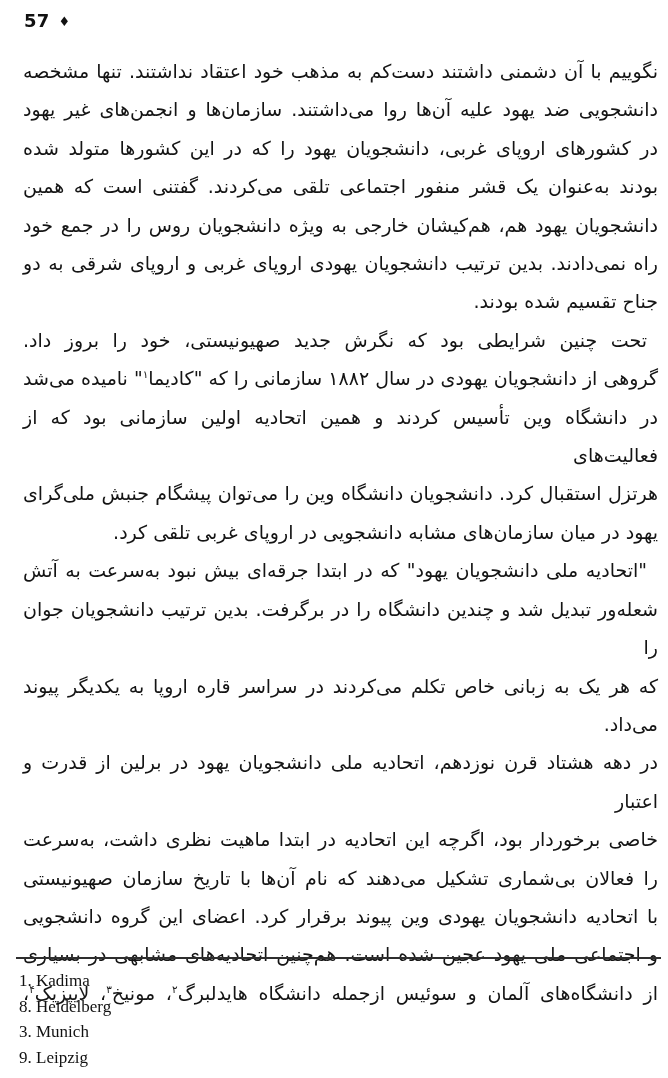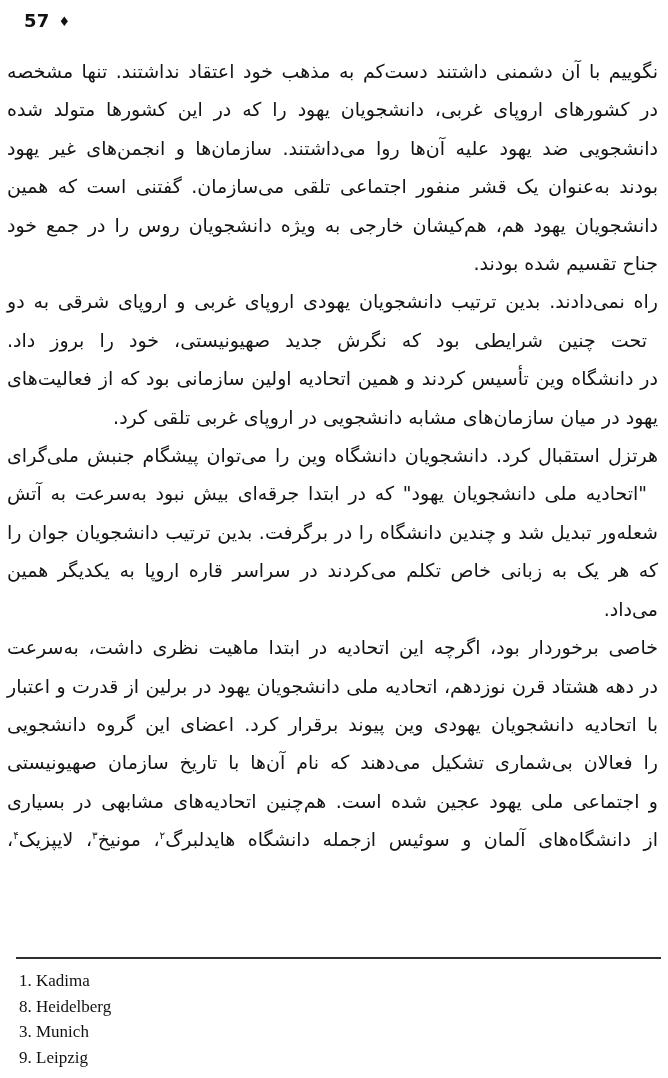--- a/index.html
+++ b/index.html
@@ -33,21 +33,21 @@
   .running-head .diamond {
     font-size: 13px;
     line-height: 1;
     position: relative;
     top: 1px;
   }
 
   
   .body-text {
     position: absolute;
-    top: 52px; right: 10px; left: 7px;
+    top: 52px; right: 10px; left: 23px;
     direction: rtl;
     font-size: 19px;
     line-height: 38.4px;
     color: #141414;
     text-rendering: optimizeLegibility;
   }
   .line {
     text-align: justify;
     text-align-last: justify;
     min-height: 38.4px;
@@ -82,37 +82,38 @@
 
 <div class="page">
 
   <div class="running-head">
     <span class="diamond">♦</span>
     <span>57</span>
   </div>
 
   <div class="body-text">
       <div class="line">نگوییم با آن دشمنی داشتند دست‌کم به مذهب خود اعتقاد نداشتند. تنها مشخصه</div>
+      <div class="line">دانشجویی ضد یهود علیه آن‌ها روا می‌داشتند. سازمان‌ها و انجمن‌های غیر یهود</div>
       <div class="line">در کشورهای اروپای غربی، دانشجویان یهود را که در این کشورها متولد شده</div>
-      <div class="line">دانشجویی ضد یهود علیه آن‌ها روا می‌داشتند. سازمان‌ها و انجمن‌های غیر یهود</div>
-      <div class="line">بودند به‌عنوان یک قشر منفور اجتماعی تلقی می‌سازمان. گفتنی است که همین</div>
+      <div class="line">بودند به‌عنوان یک قشر منفور اجتماعی تلقی می‌کردند. گفتنی است که همین</div>
       <div class="line">دانشجویان یهود هم، هم‌کیشان خارجی به ویژه دانشجویان روس را در جمع خود</div>
+      <div class="line">راه نمی‌دادند. بدین ترتیب دانشجویان یهودی اروپای غربی و اروپای شرقی به دو</div>
       <div class="line para-end">جناح تقسیم شده بودند.</div>
-      <div class="line">راه نمی‌دادند. بدین ترتیب دانشجویان یهودی اروپای غربی و اروپای شرقی به دو</div>
       <div class="line indent">تحت چنین شرایطی بود که نگرش جدید صهیونیستی، خود را بروز داد.</div>
+      <div class="line">گروهی از دانشجویان یهودی در سال ۱۸۸۲ سازمانی را که "کادیما<sup>۱</sup>" نامیده می‌شد</div>
       <div class="line">در دانشگاه وین تأسیس کردند و همین اتحادیه اولین سازمانی بود که از فعالیت‌های</div>
+      <div class="line">هرتزل استقبال کرد. دانشجویان دانشگاه وین را می‌توان پیشگام جنبش ملی‌گرای</div>
       <div class="line para-end">یهود در میان سازمان‌های مشابه دانشجویی در اروپای غربی تلقی کرد.</div>
-      <div class="line">هرتزل استقبال کرد. دانشجویان دانشگاه وین را می‌توان پیشگام جنبش ملی‌گرای</div>
       <div class="line indent">"اتحادیه ملی دانشجویان یهود" که در ابتدا جرقه‌ای بیش نبود به‌سرعت به آتش</div>
       <div class="line">شعله‌ور تبدیل شد و چندین دانشگاه را در برگرفت. بدین ترتیب دانشجویان جوان را</div>
-      <div class="line">که هر یک به زبانی خاص تکلم می‌کردند در سراسر قاره اروپا به یکدیگر همین می‌داد.</div>
+      <div class="line">که هر یک به زبانی خاص تکلم می‌کردند در سراسر قاره اروپا به یکدیگر پیوند می‌داد.</div>
+      <div class="line">در دهه هشتاد قرن نوزدهم، اتحادیه ملی دانشجویان یهود در برلین از قدرت و اعتبار</div>
       <div class="line">خاصی برخوردار بود، اگرچه این اتحادیه در ابتدا ماهیت نظری داشت، به‌سرعت</div>
-      <div class="line">در دهه هشتاد قرن نوزدهم، اتحادیه ملی دانشجویان یهود در برلین از قدرت و اعتبار</div>
+      <div class="line">را فعالان بی‌شماری تشکیل می‌دهند که نام آن‌ها با تاریخ سازمان صهیونیستی</div>
       <div class="line">با اتحادیه دانشجویان یهودی وین پیوند برقرار کرد. اعضای این گروه دانشجویی</div>
-      <div class="line">را فعالان بی‌شماری تشکیل می‌دهند که نام آن‌ها با تاریخ سازمان صهیونیستی</div>
       <div class="line">و اجتماعی ملی یهود عجین شده است. هم‌چنین اتحادیه‌های مشابهی در بسیاری</div>
       <div class="line">از دانشگاه‌های آلمان و سوئیس ازجمله دانشگاه هایدلبرگ<sup>۲</sup>، مونیخ<sup>۳</sup>، لایپزیک<sup>۴</sup>،</div>
     </div>
 
   <div class="footnote-sep"></div>
 
   <div class="footnotes">
       <div class="footnote">1. Kadima</div>
       <div class="footnote">8. Heidelberg</div>
       <div class="footnote">3. Munich</div>

